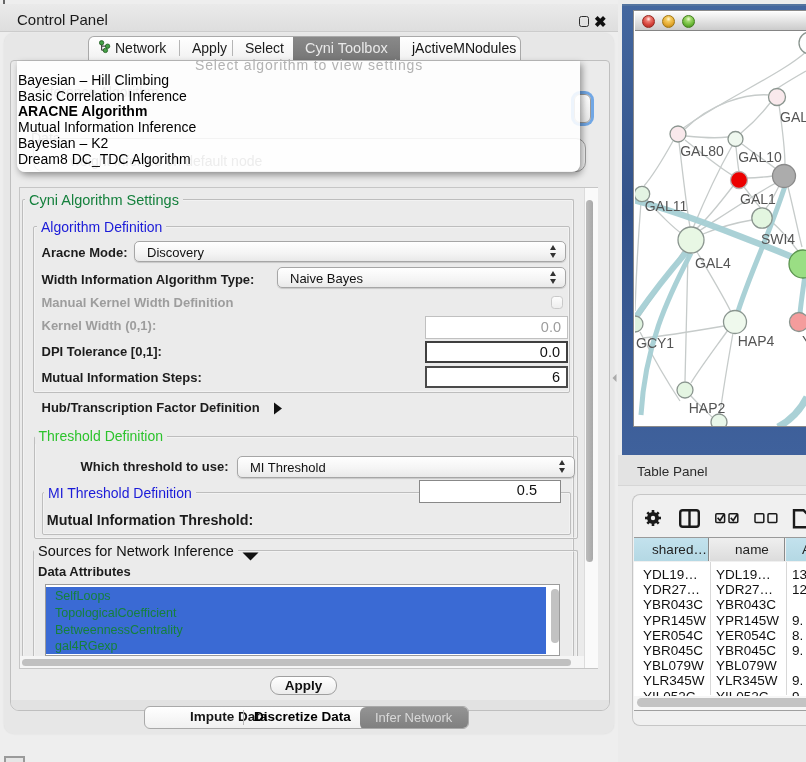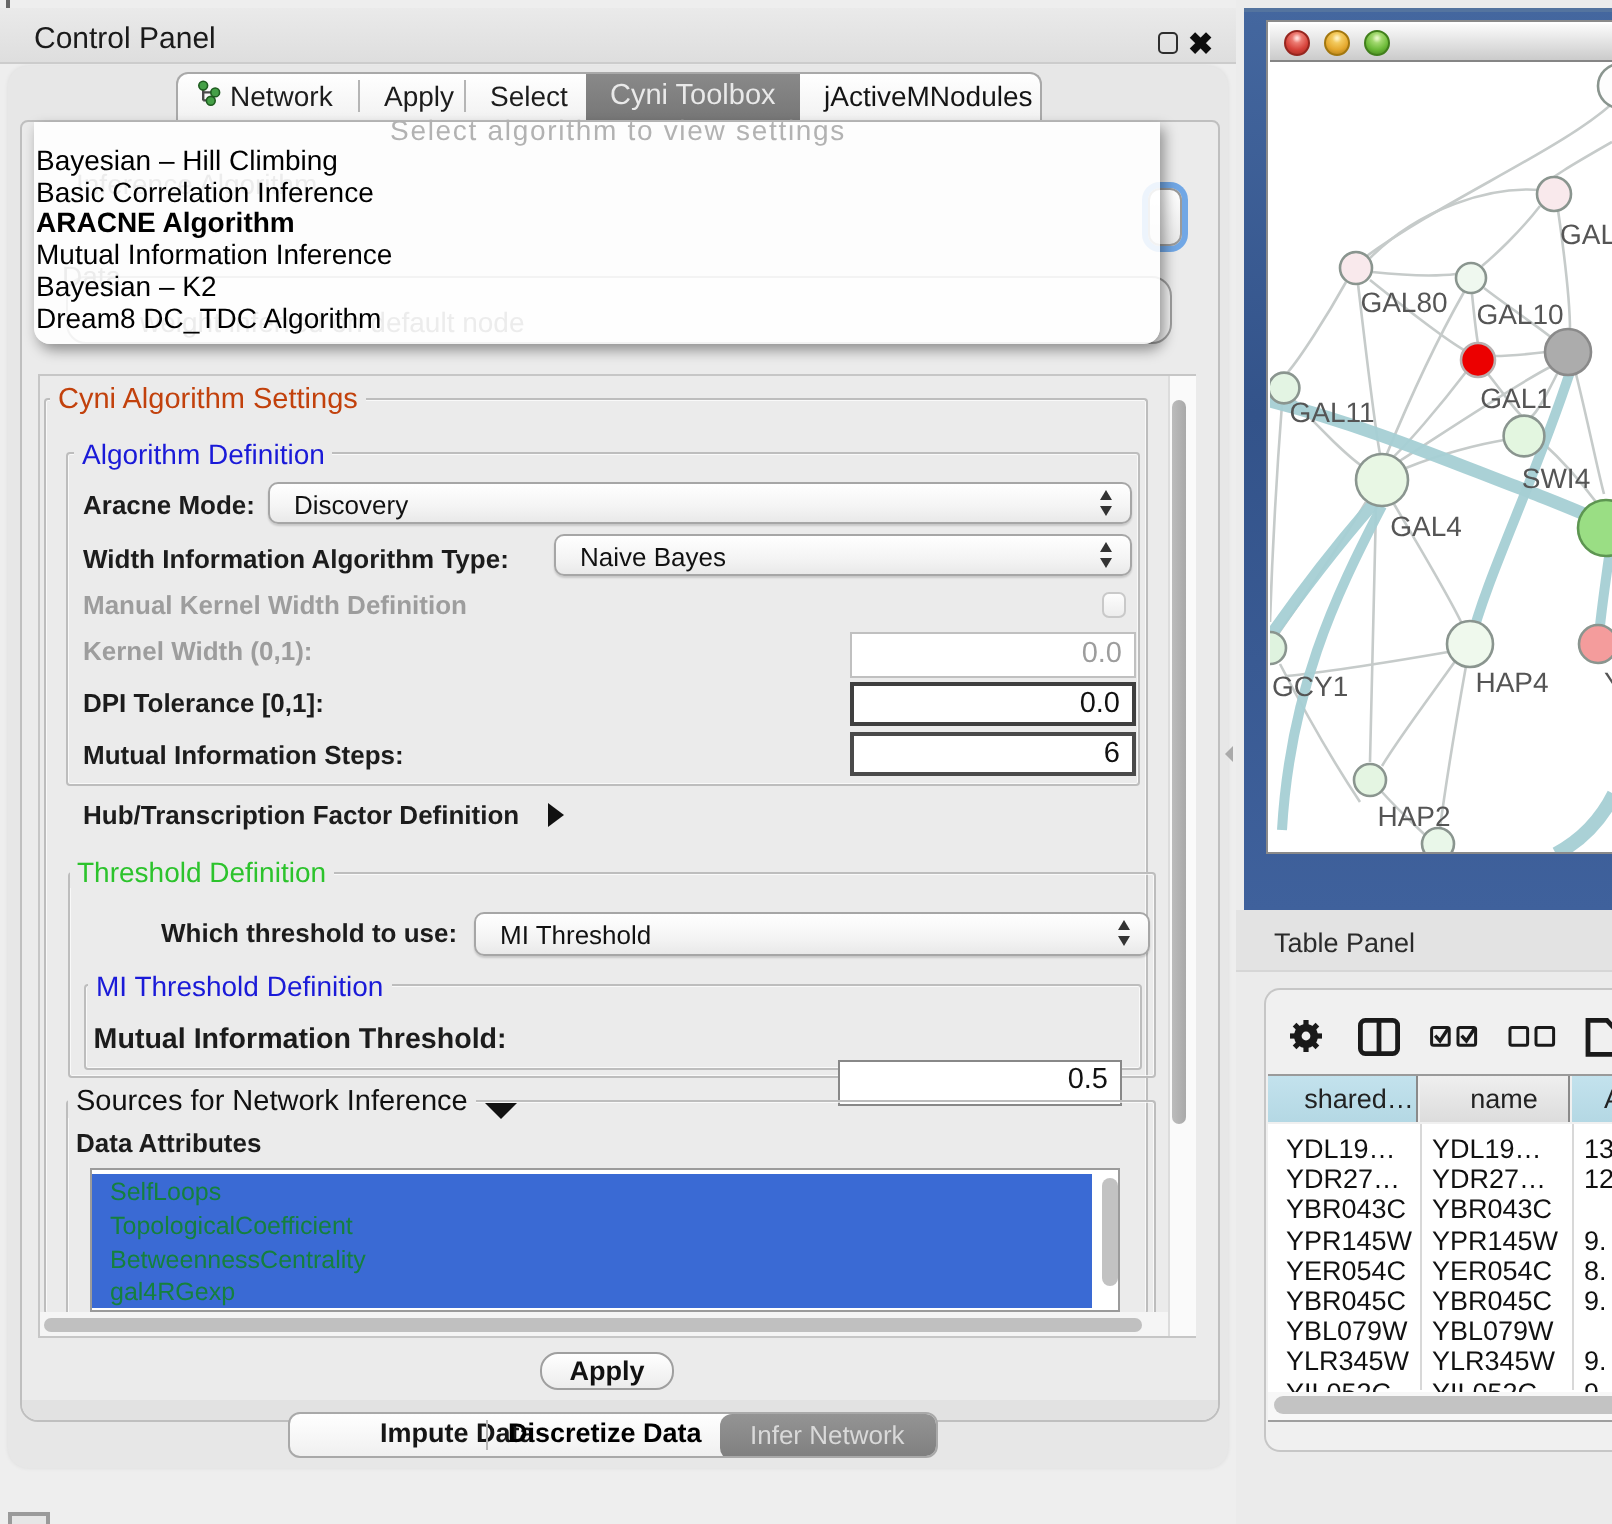--- a/index.html
+++ b/index.html
@@ -51,21 +51,21 @@
 
 <div class="abs" style="left:574px;top:94px;width:17px;height:29px;border-radius:6px;background:linear-gradient(#fff,#e8e8e8);border:1px solid #9a9a9a;box-shadow:0 0 0 3px rgba(100,160,228,0.9);"></div>
 <div class="abs" style="left:33px;top:138px;width:553px;height:34px;border:1.5px solid #9f9f9f;border-radius:10px;background:#f2f2f2;"></div>
 <div class="abs" style="left:38px;top:84px;font-size:14px;color:#6a6a6a;">Inference Algorithm</div>
 <div class="abs" style="left:31px;top:130px;font-size:14px;color:#6a6a6a;">Data</div>
 <div class="abs" style="left:70px;top:153px;font-size:14px;color:#6a6a6a;">weight inferred on default node</div>
 
 <div class="abs" style="left:19px;top:187px;width:579px;height:482px;background:#ebebeb;border:1px solid #c6c6c6;"></div>
 
 <div class="group" style="left:22px;top:199px;width:551.5px;height:458px;border-bottom:none;"></div>
-<div class="gtitle" style="left:25px;top:192px;color:#c2410c;text-align:center;">Cyni Algorithm Settings</div>
+<div class="gtitle" style="left:25px;top:192px;color:#15803d;text-align:center;">Cyni Algorithm Settings</div>
 
 <div class="group" style="left:33px;top:226px;width:537px;height:167px;"></div>
 <div class="gtitle" style="left:37px;top:219px;color:#1a1ad8;font-size:14px;">Algorithm Definition</div>
 
 <div class="lbl abs" style="left:41.5px;top:245px;">Aracne Mode:</div>
 <div class="combo" style="left:134px;top:241px;width:432px;height:21px;">
   <span class="ct">Discovery</span>
   <svg class="ar" viewBox="0 0 8 15">
       <path d="M4 1 L7 6 H1 Z" fill="#333"></path>
       <path d="M4 14 L7 9 H1 Z" fill="#333"></path>
@@ -107,21 +107,21 @@
   <svg class="ar" viewBox="0 0 8 15">
       <path d="M4 1 L7 6 H1 Z" fill="#333"></path>
       <path d="M4 14 L7 9 H1 Z" fill="#333"></path>
     </svg>
 </div>
 
 <div class="group" style="left:42px;top:491.5px;width:529px;height:43px;"></div>
 <div class="gtitle" style="left:44px;top:484.5px;color:#1a1ad8;font-size:14px;">MI Threshold Definition</div>
 
 <div class="lbl abs" style="left:46.8px;top:512px;font-size:14.3px;">Mutual Information Threshold:</div>
-<div class="field" style="left:418.5px;top:530px;width:142.5px;height:22.5px;border:1.5px solid #888;line-height:19px;padding-right:6px;font-size:14.5px;">0.5</div>
+<div class="field" style="left:418.5px;top:480px;width:142.5px;height:22.5px;border:1.5px solid #888;line-height:19px;padding-right:23px;font-size:14.5px;">0.5</div>
 
 <div class="group" style="left:33px;top:550px;width:545px;height:108px;border-bottom:none;"></div>
 <div class="gtitle" style="left:34px;top:543px;color:#111;">Sources for Network Inference</div>
 <div class="abs" style="left:242px;top:547px;"><svg width="17" height="9" viewBox="0 0 17 9">
       <path d="M0.5 0.5 L16.5 0.5 L8.5 8.5 Z" fill="#111"></path>
     </svg></div>
 
 <div class="lbl abs" style="left:38px;top:564px;">Data Attributes</div>
 
 <div class="abs" style="left:45px;top:584px;width:515px;height:72px;background:#fff;border:1px solid #9b9b9b;"></div>

